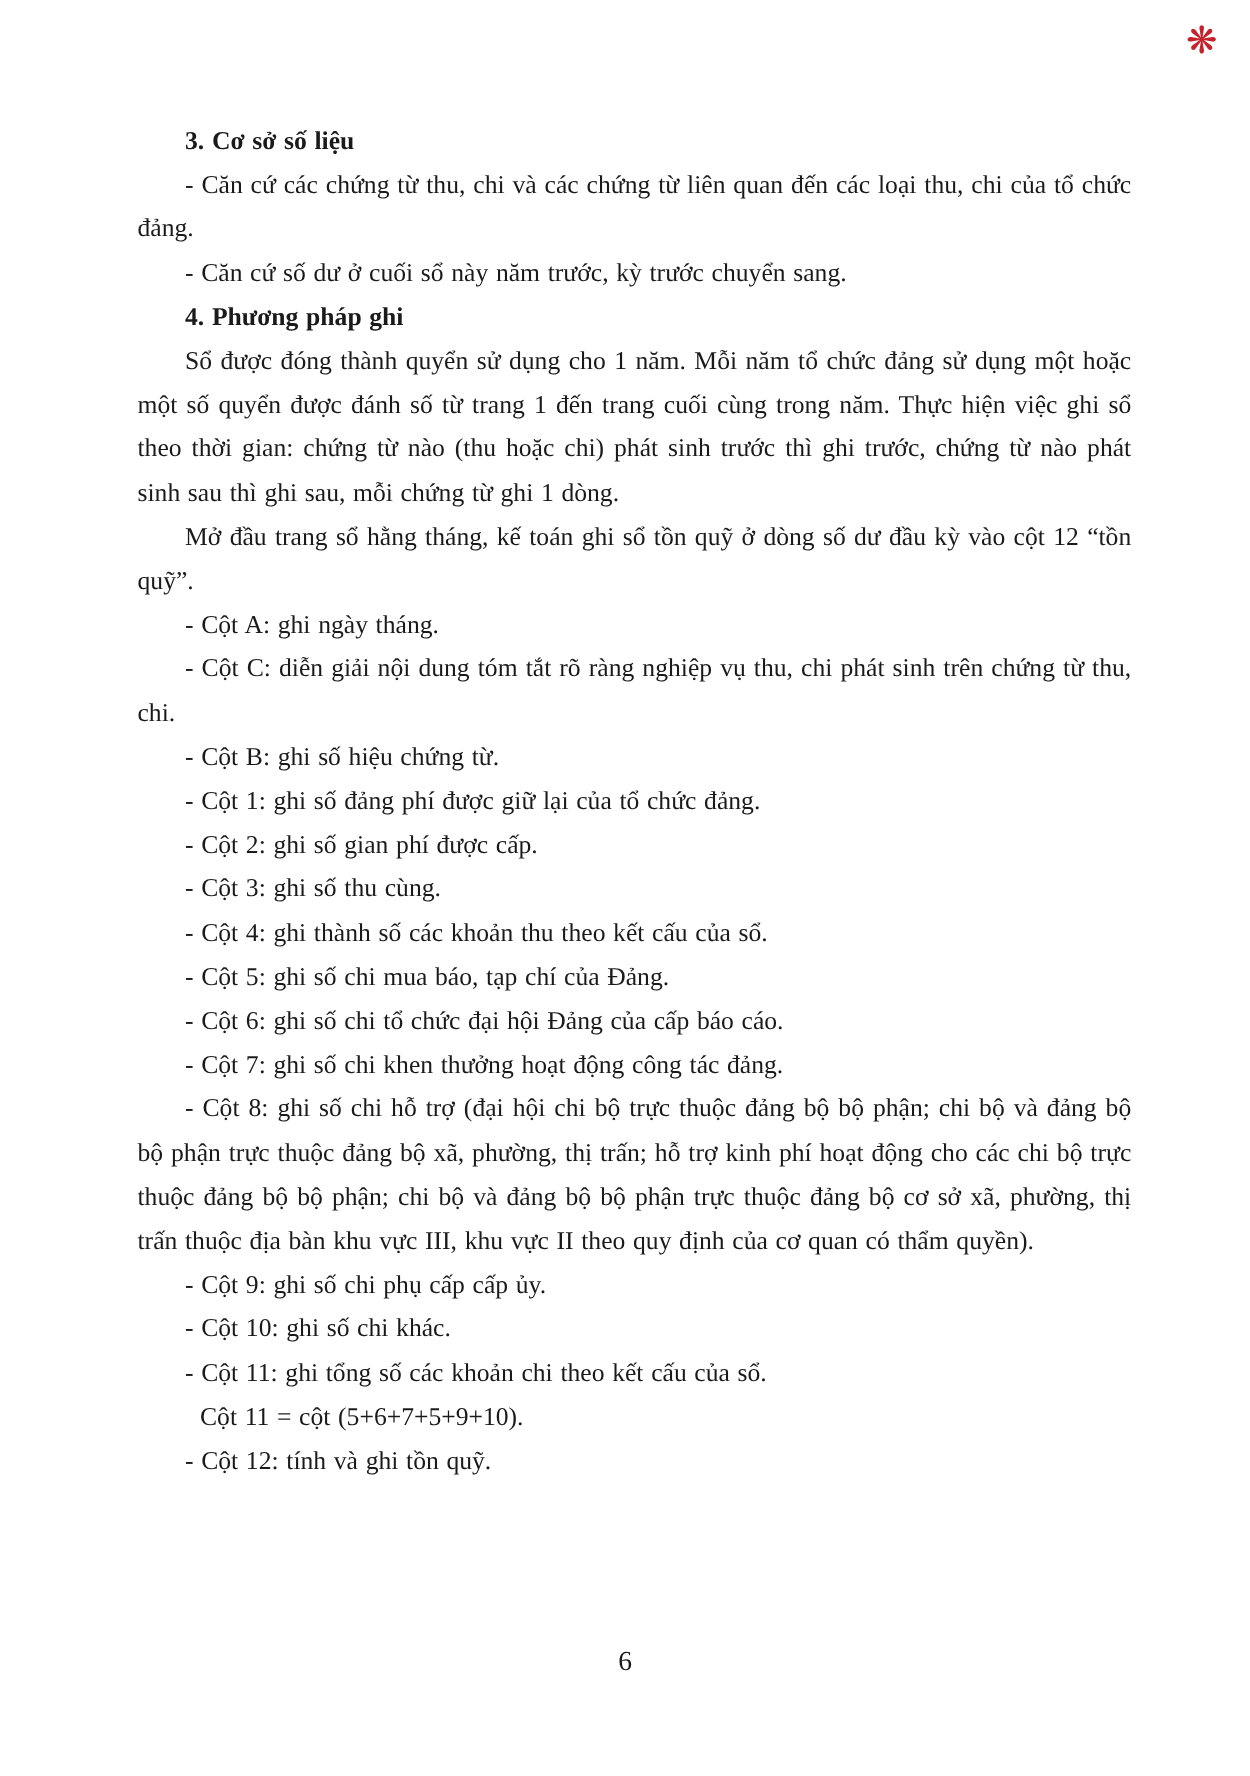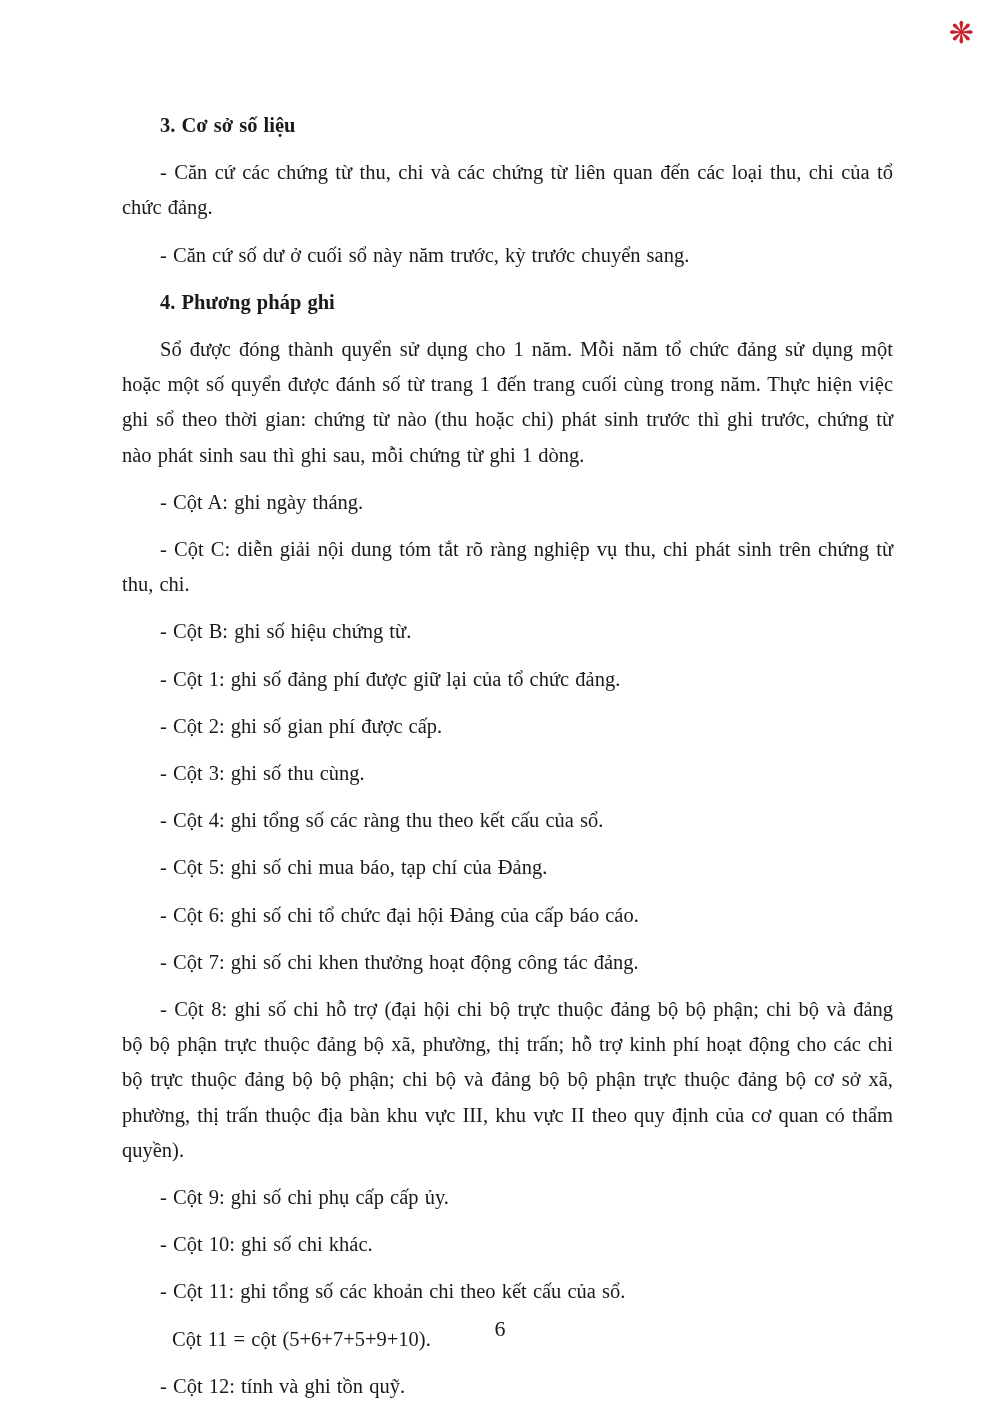--- a/index.html
+++ b/index.html
@@ -23,21 +23,21 @@
     font-size: 30px;
     line-height: 1;
   }
   .text-column {
     position: absolute;
     top: 96px;
     left: 110px;
     width: 795px;
   }
   .para {
-    margin: 12px;
+    margin: 0;
     font-size: 20.5px;
     line-height: 35.2px;
     text-align: justify;
     text-indent: 38px;
     word-spacing: 1px;
   }
   .para.heading {
     font-weight: bold;
     text-align: left;
   }
@@ -61,27 +61,28 @@
 
 <div class="page">
   <span class="flower" style="color: rgb(197, 35, 43);">❋</span>
 
   <div class="text-column">
       <p class="para heading">3. Cơ sở số liệu</p>
       <p class="para body">- Căn cứ các chứng từ thu, chi và các chứng từ liên quan đến các loại thu, chi của tổ chức đảng.</p>
       <p class="para body">- Căn cứ số dư ở cuối sổ này năm trước, kỳ trước chuyển sang.</p>
       <p class="para heading">4. Phương pháp ghi</p>
       <p class="para body">Sổ được đóng thành quyển sử dụng cho 1 năm. Mỗi năm tổ chức đảng sử dụng một hoặc một số quyển được đánh số từ trang 1 đến trang cuối cùng trong năm. Thực hiện việc ghi sổ theo thời gian: chứng từ nào (thu hoặc chi) phát sinh trước thì ghi trước, chứng từ nào phát sinh sau thì ghi sau, mỗi chứng từ ghi 1 dòng.</p>
+      <p class="para body">Mở đầu trang sổ hằng tháng, kế toán ghi sổ tồn quỹ ở dòng số dư đầu kỳ vào cột 12 “tồn quỹ”.</p>
       <p class="para body">- Cột A: ghi ngày tháng.</p>
       <p class="para body">- Cột C: diễn giải nội dung tóm tắt rõ ràng nghiệp vụ thu, chi phát sinh trên chứng từ thu, chi.</p>
       <p class="para body">- Cột B: ghi số hiệu chứng từ.</p>
       <p class="para body">- Cột 1: ghi số đảng phí được giữ lại của tổ chức đảng.</p>
       <p class="para body">- Cột 2: ghi số gian phí được cấp.</p>
       <p class="para body">- Cột 3: ghi số thu cùng.</p>
-      <p class="para body">- Cột 4: ghi tổng số các ràng thu theo kết cấu của sổ.</p>
+      <p class="para body">- Cột 4: ghi thành số các khoản thu theo kết cấu của sổ.</p>
       <p class="para body">- Cột 5: ghi số chi mua báo, tạp chí của Đảng.</p>
       <p class="para body">- Cột 6: ghi số chi tổ chức đại hội Đảng của cấp báo cáo.</p>
       <p class="para body">- Cột 7: ghi số chi khen thưởng hoạt động công tác đảng.</p>
       <p class="para body">- Cột 8: ghi số chi hỗ trợ (đại hội chi bộ trực thuộc đảng bộ bộ phận; chi bộ và đảng bộ bộ phận trực thuộc đảng bộ xã, phường, thị trấn; hỗ trợ kinh phí hoạt động cho các chi bộ trực thuộc đảng bộ bộ phận; chi bộ và đảng bộ bộ phận trực thuộc đảng bộ cơ sở xã, phường, thị trấn thuộc địa bàn khu vực III, khu vực II theo quy định của cơ quan có thẩm quyền).</p>
       <p class="para body">- Cột 9: ghi số chi phụ cấp cấp ủy.</p>
       <p class="para body">- Cột 10: ghi số chi khác.</p>
       <p class="para body">- Cột 11: ghi tổng số các khoản chi theo kết cấu của sổ.</p>
       <p class="para formula">Cột 11 = cột (5+6+7+5+9+10).</p>
       <p class="para body">- Cột 12: tính và ghi tồn quỹ.</p>
     </div>

